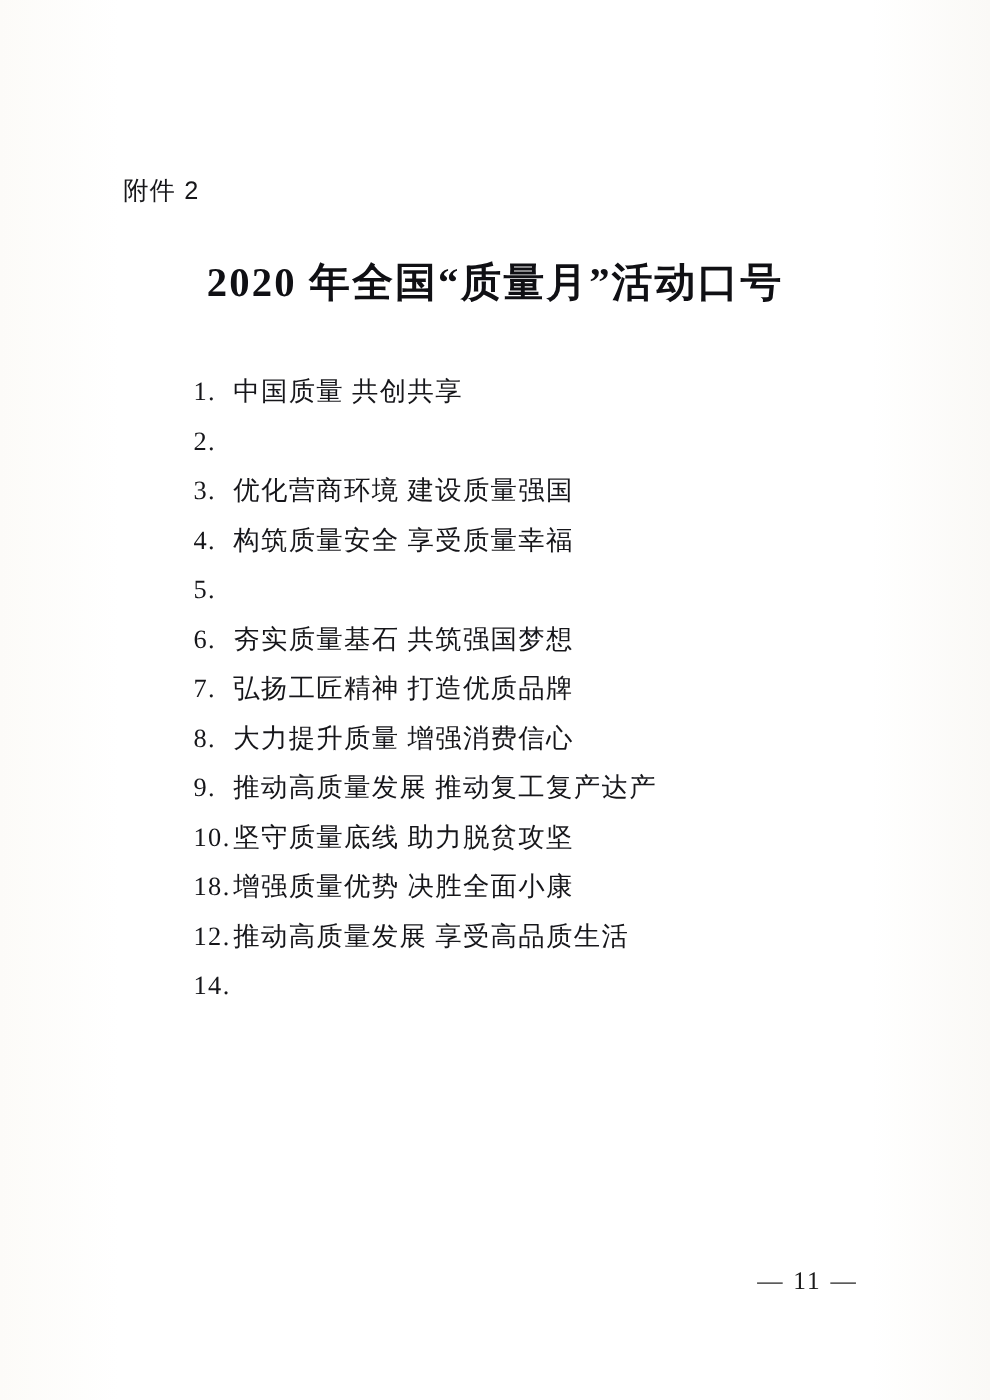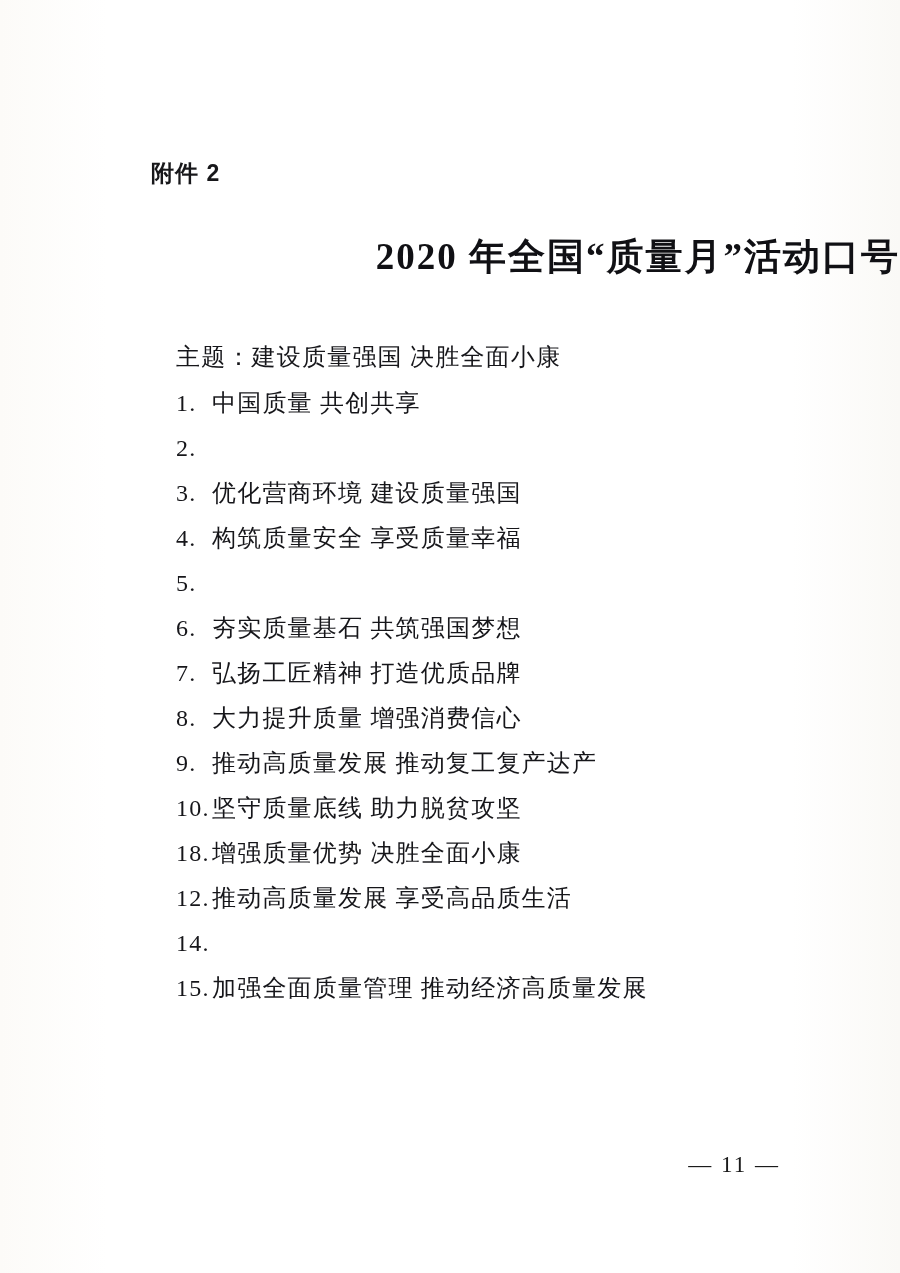--- a/index.html
+++ b/index.html
@@ -20,30 +20,29 @@
     inset: 0;
     background: linear-gradient(to right, #fcfbf8 0%, #ffffff 12%, #ffffff 88%, #faf9f6 100%);
   }
   .attachment-label {
     position: absolute;
     left: 112px;
     top: 158px;
     font-size: 23px;
     letter-spacing: 1px;
     font-family: "Liberation Sans", "DejaVu Sans", sans-serif;
-    font-weight: 700;
+    font-weight: 400;
     color: #17171a;
-    margin-left: 39px;
   }
   .doc-title {
     position: absolute;
     left: 0;
     right: 0;
     top: 232px;
-    text-align: right;
+    text-align: center;
     font-size: 37px;
     font-weight: bold;
     letter-spacing: 2px;
     color: #101014;
     font-family: "Liberation Serif", "DejaVu Serif", serif;
   }
   .body-block {
     position: absolute;
     left: 176px;
     top: 335px;
@@ -91,21 +90,20 @@
 </head>
 <body>
 
 <div class="page">
 
   <div class="attachment-label">附件 2</div>
 
   <div class="doc-title">2020 年全国“质量月”活动口号</div>
 
   <div class="body-block">
-    <div class="theme-line">主题：建设质量强国  决胜全面小康</div>
 
     <ul class="slogan-list" id="slogan-list">
         <li class="slogan-item">
           <span class="slogan-num">1.</span>
           <span class="slogan-text">中国质量  共创共享</span>
         </li>
         <li class="slogan-item">
           <span class="slogan-num">2.</span>
         </li>
         <li class="slogan-item">
@@ -143,22 +141,18 @@
           <span class="slogan-num">18.</span>
           <span class="slogan-text">增强质量优势  决胜全面小康</span>
         </li>
         <li class="slogan-item">
           <span class="slogan-num">12.</span>
           <span class="slogan-text">推动高质量发展  享受高品质生活</span>
         </li>
         <li class="slogan-item">
           <span class="slogan-num">14.</span>
         </li>
-        <li class="slogan-item">
-          <span class="slogan-num">15.</span>
-          <span class="slogan-text">加强全面质量管理  推动经济高质量发展</span>
-        </li>
       </ul>
   </div>
 
   <div class="page-number">— 11 —</div>
 
 </div>
 
 </body></html>

